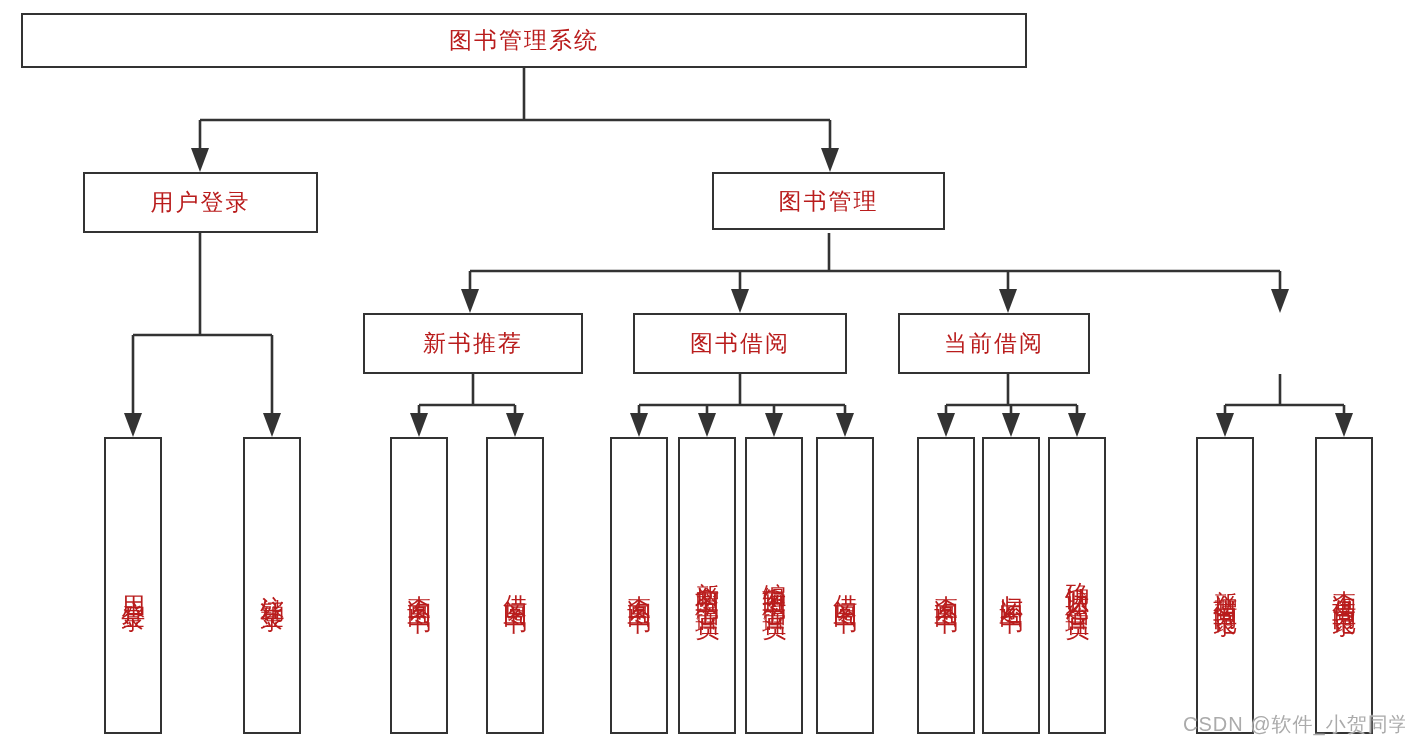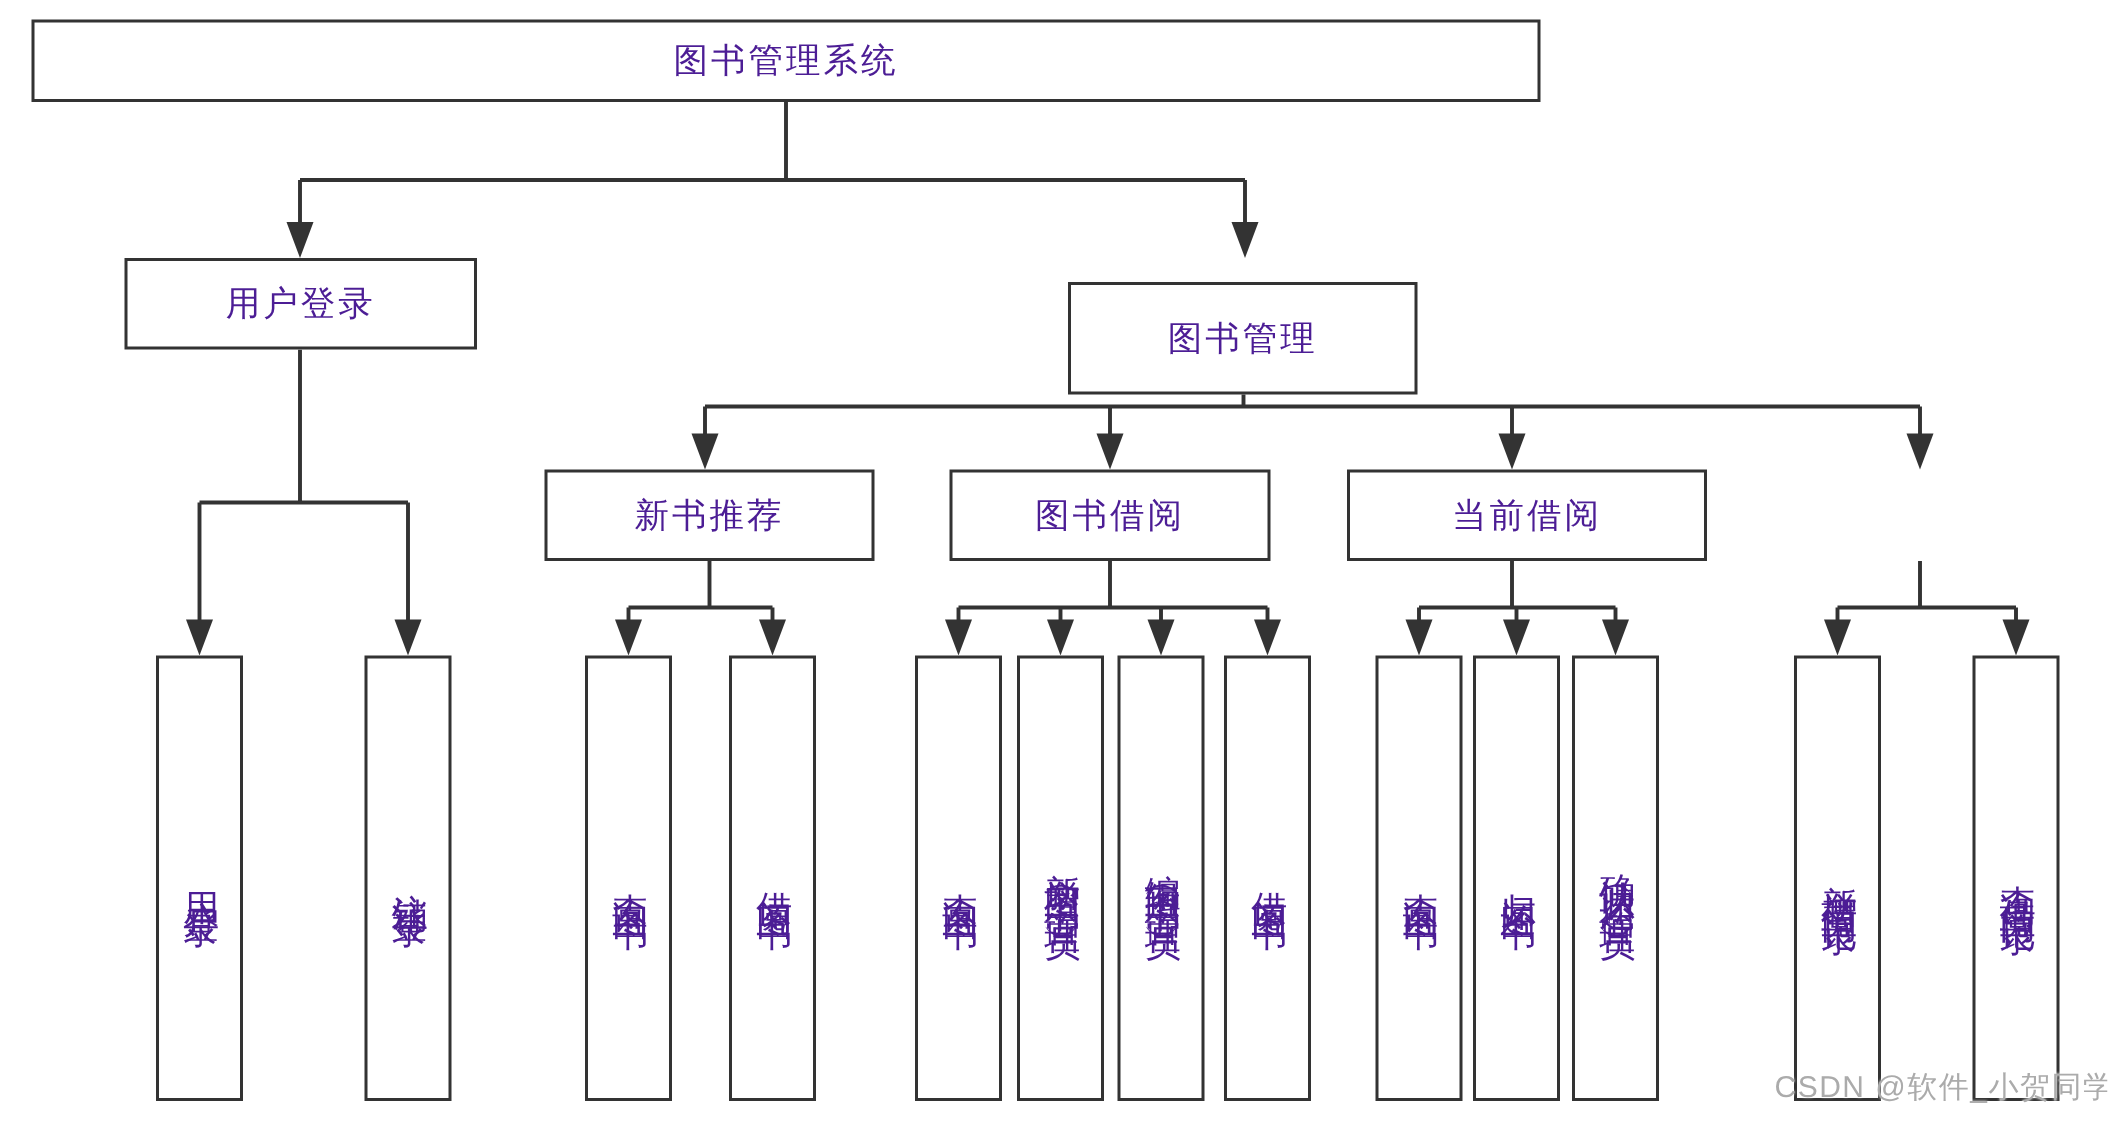--- a/index.html
+++ b/index.html
@@ -11,21 +11,21 @@
     overflow:hidden;
   }
   svg.wires { position:absolute; left:0; top:0; width:1405px; height:747px; }
   .ln { fill:none; stroke:#333333; stroke-width:2.6px; }
   .ah { fill:#333333; stroke:none; }
   .node {
     position:absolute;
     box-sizing:border-box;
     border:2.6px solid #333333;
     background:#ffffff;
-    color:#4c1d95;
+    color:#b91c1c;
     display:flex;
     align-items:center;
     justify-content:center;
     text-align:center;
   }
   .h-node { font-size:23px; letter-spacing:2px; white-space:nowrap; }
   .v-node {
     writing-mode:vertical-rl;
     text-orientation:mixed;
     font-size:24px;
@@ -94,25 +94,25 @@
     <g>
       <path class="ln" d="M1280,374 V405 M1225,405 H1344 M1225,405 V416 M1344,405 V416"></path>
       <path class="ah" d="M1216,413 L1234,413 L1225,437 Z"></path>
       <path class="ah" d="M1335,413 L1353,413 L1344,437 Z"></path>
     </g>
   </svg>
 
   <div class="node h-node" style="left:21px; top:13px; width:1006px; height:55px;">图书管理系统</div>
 
   <div class="node h-node" style="left:83px; top:172px; width:235px; height:61px;">用户登录</div>
-  <div class="node h-node" style="left:712px; top:188px; width:233px; height:75px;">图书管理</div>
+  <div class="node h-node" style="left:712px; top:172px; width:233px; height:58px;">图书管理</div>
 
   <div class="node h-node" style="left:363px; top:313px; width:220px; height:61px;">新书推荐</div>
   <div class="node h-node" style="left:633px; top:313px; width:214px; height:61px;">图书借阅</div>
-  <div class="node h-node" style="left:898px; top:313px; width:240px; height:61px;">当前借阅</div>
+  <div class="node h-node" style="left:898px; top:313px; width:192px; height:61px;">当前借阅</div>
 
   <div class="node v-node" style="left:104px; top:437px; width:58px; height:297px;">用户登录</div>
   <div class="node v-node" style="left:243px; top:437px; width:58px; height:297px;">注销登录</div>
 
   <div class="node v-node" style="left:390px; top:437px; width:58px; height:297px;">查询图书</div>
   <div class="node v-node" style="left:486px; top:437px; width:58px; height:297px;">借阅图书</div>
 
   <div class="node v-node" style="left:610px; top:437px; width:58px; height:297px;">查询图书</div>
   <div class="node v-node" style="left:678px; top:437px; width:58px; height:297px;">新增图书（管理员）</div>
   <div class="node v-node" style="left:745px; top:437px; width:58px; height:297px;">编辑图书（管理员）</div>

